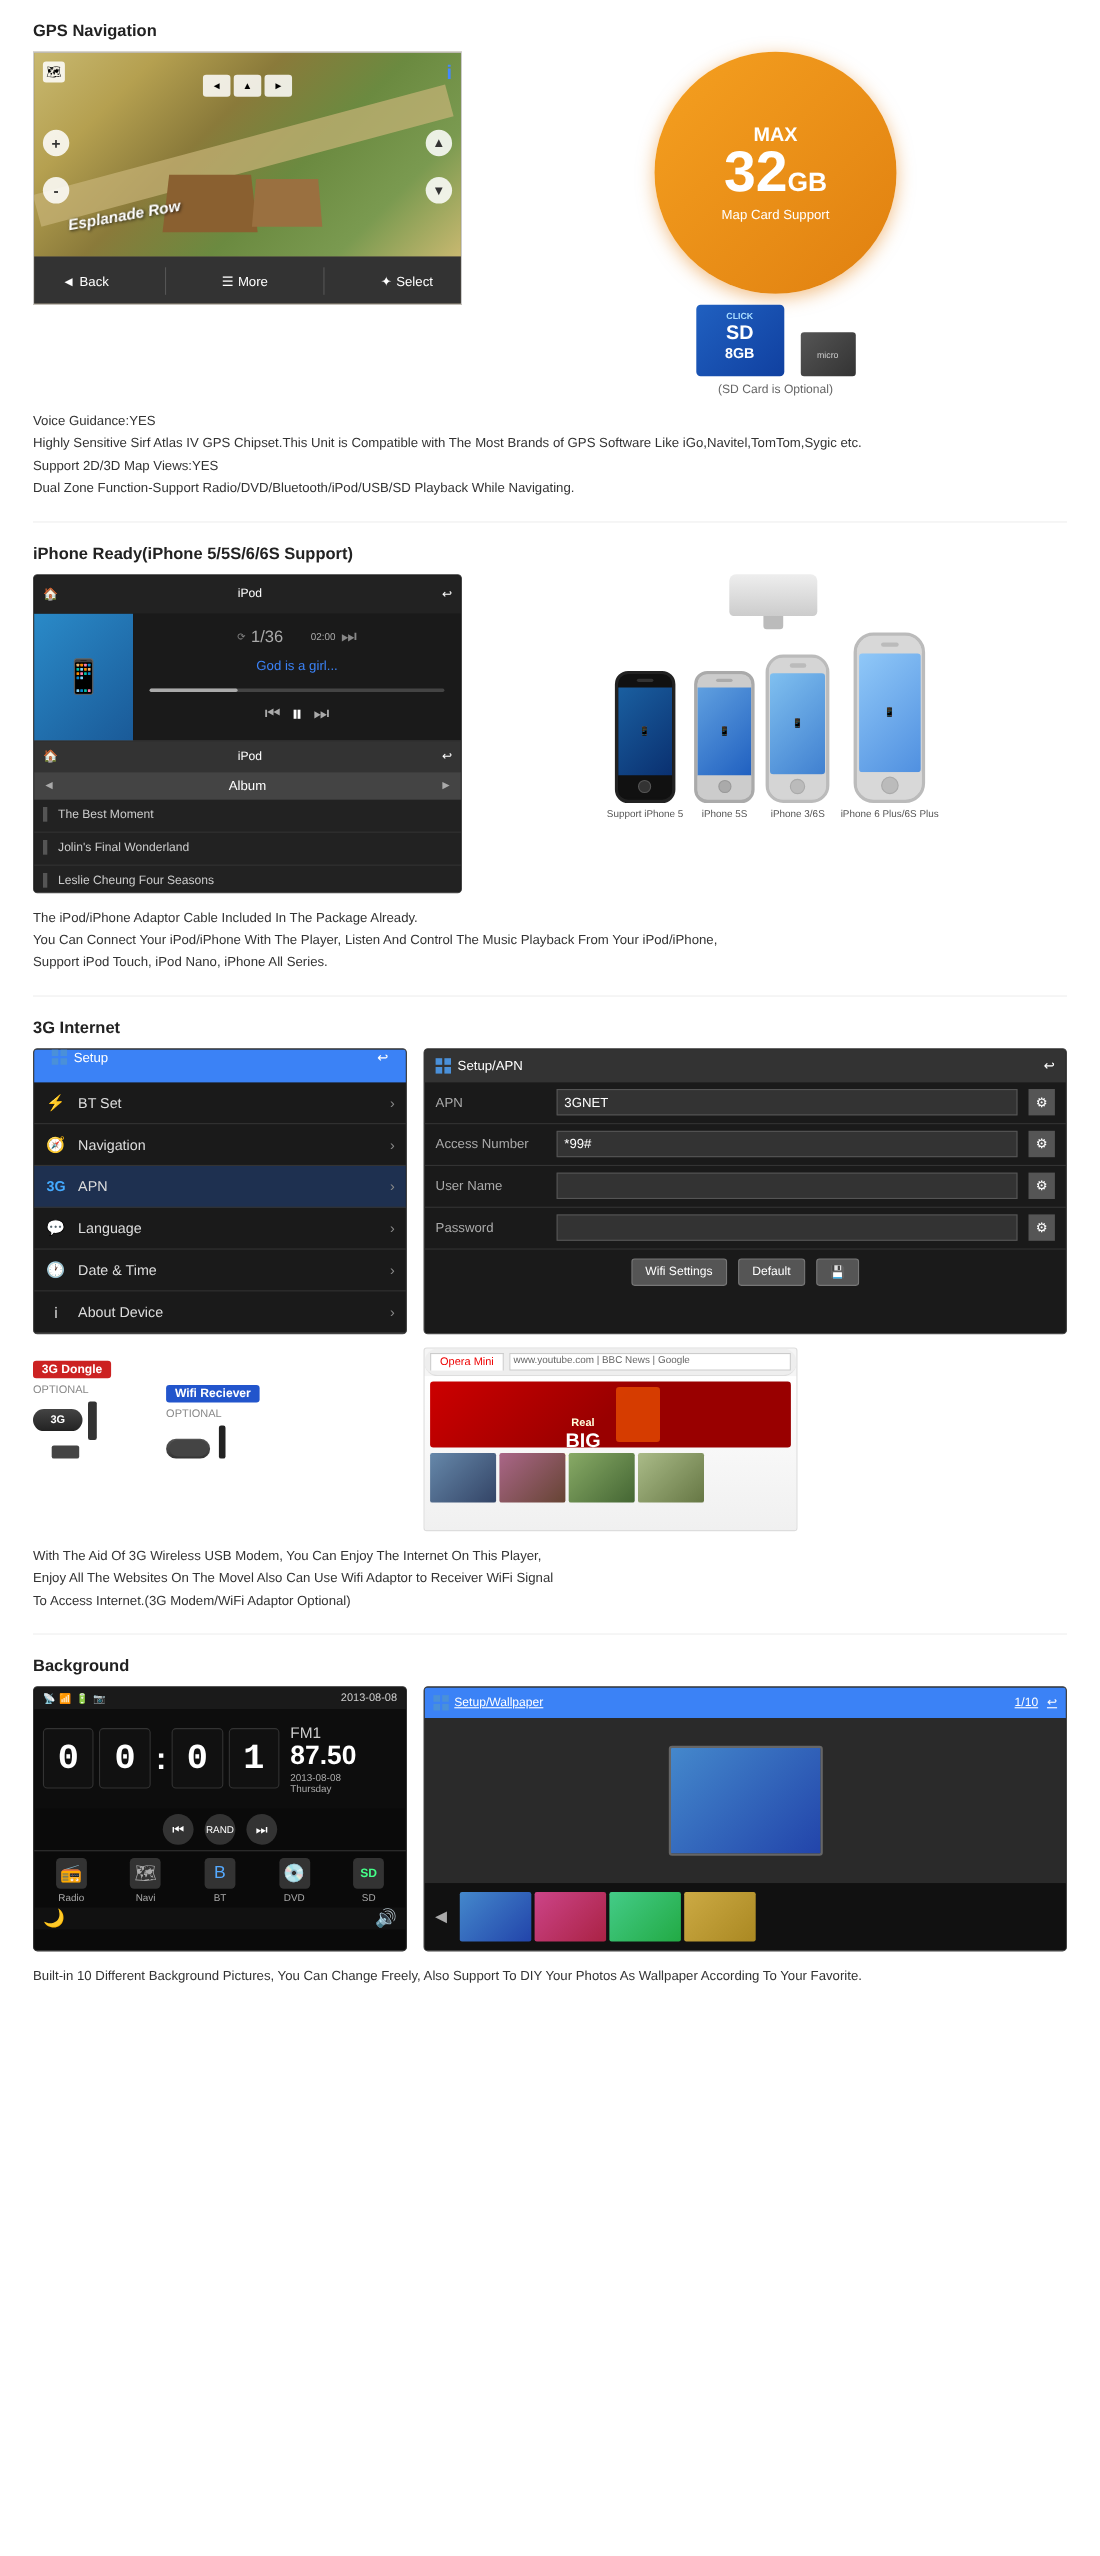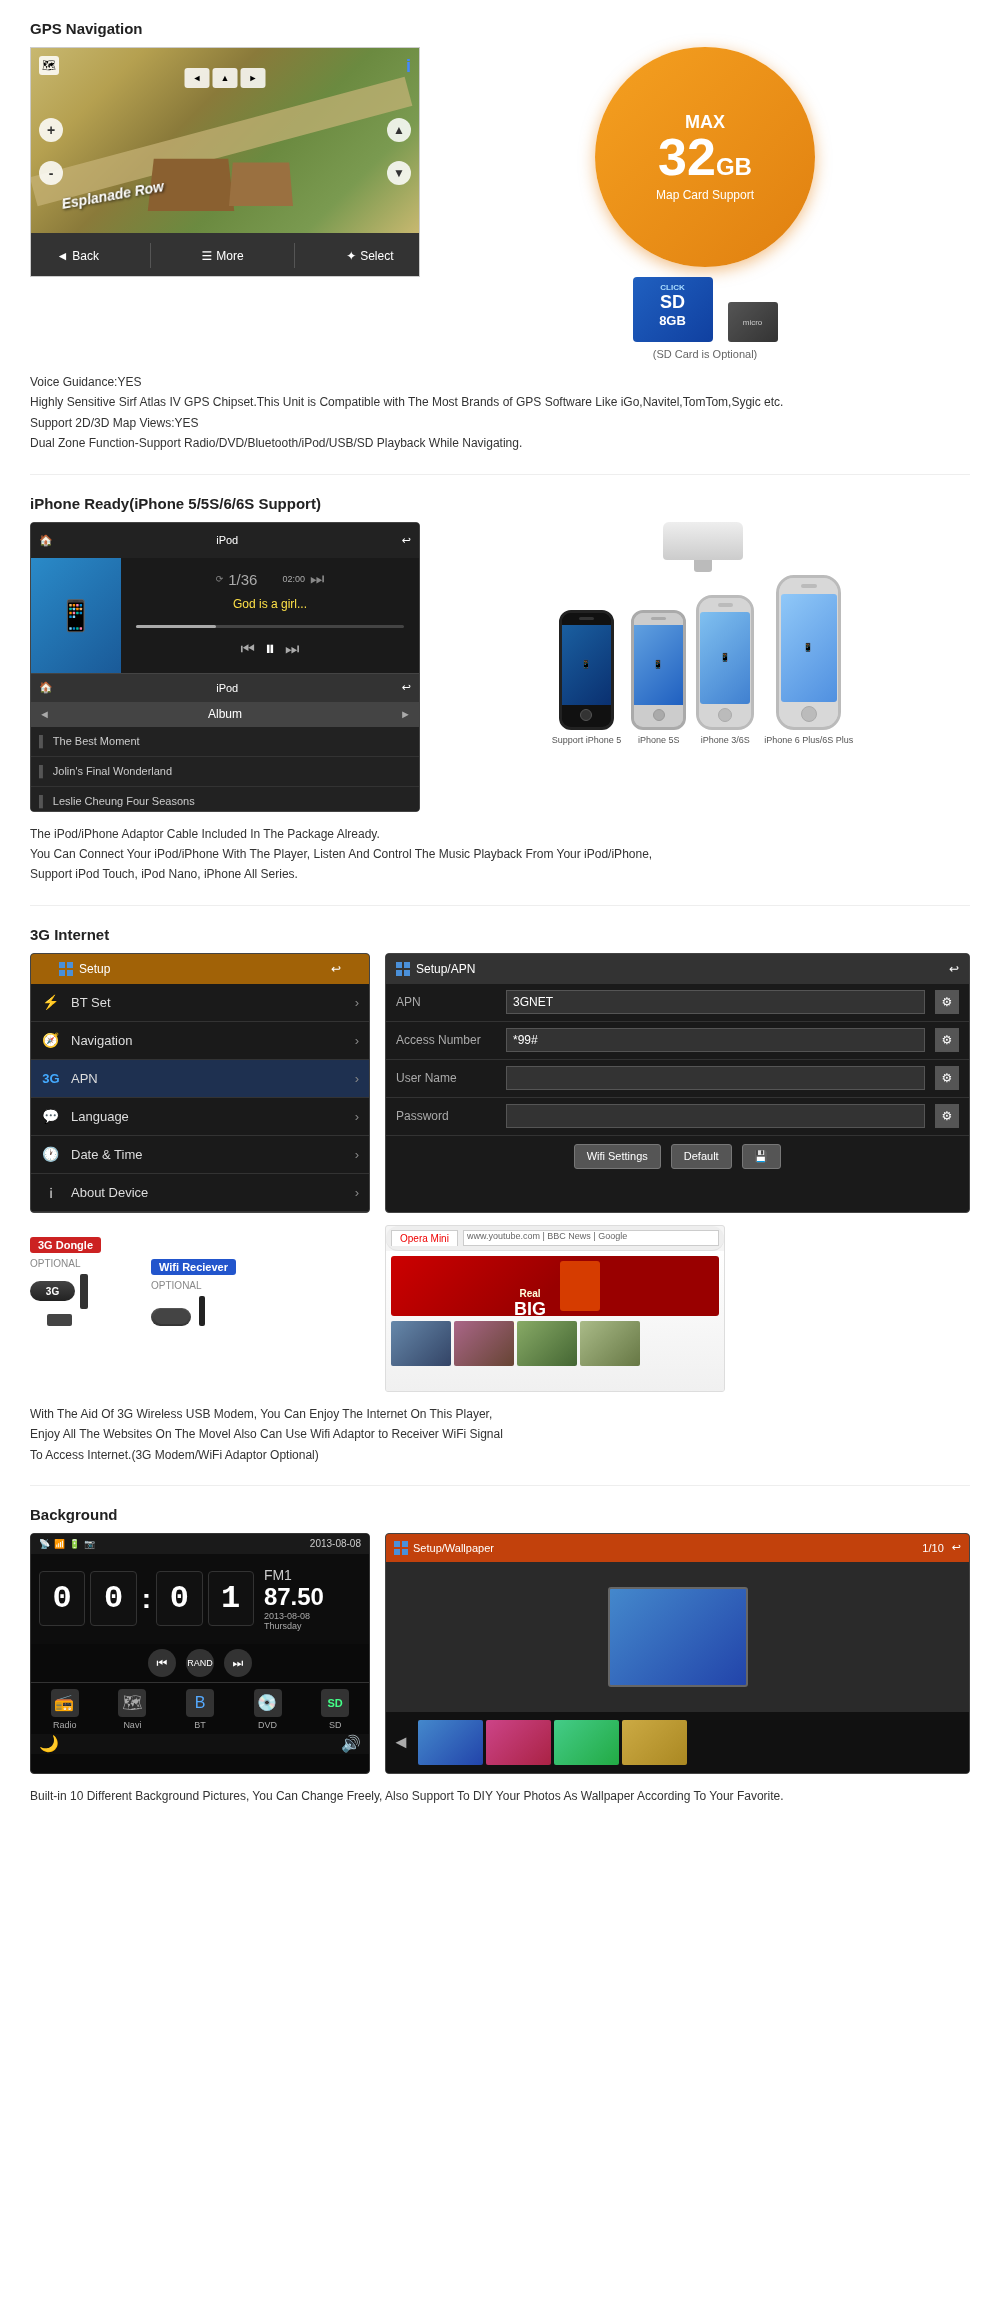--- a/index.html
+++ b/index.html
@@ -387,26 +387,26 @@
     .setup-screen {
       width: 340px;
       background: #1a1a1a;
       border: 1px solid #444;
       border-radius: 4px;
       overflow: hidden;
       flex-shrink: 0;
     }
 
     .setup-header {
-      background: #a16207;
+      background: #3b82f6;
       height: 30px;
       display: flex;
-      align-items: center;
+      align-items: flex-start;
       justify-content: space-between;
-      padding: 0 28px;
+      padding: 0 16px;
       color: #fff;
       font-size: 12px;
     }
 
     .setup-grid-icon {
       display: grid;
       grid-template-columns: 1fr 1fr;
       gap: 2px;
       width: 14px;
       height: 14px;
@@ -816,28 +816,29 @@
 
     .wallpaper-panel {
       flex: 1;
       background: #1a1a1a;
       border: 1px solid #444;
       border-radius: 4px;
       overflow: hidden;
     }
 
     .wp-header {
-      background: #c2410c;
+      background: #3b82f6;
       height: 28px;
       display: flex;
       align-items: center;
       justify-content: space-between;
       padding: 0 8px;
       color: #fff;
       font-size: 11px;
+      text-decoration: underline;
     }
 
     .wp-setup-label {
       display: flex;
       align-items: center;
       gap: 5px;
     }
 
     .wp-main-area {
       background: #2a2a2a;
@@ -984,21 +985,21 @@
           <div class="ipod-album-art">
             <span style="font-size:30px;">📱</span>
           </div>
           <div class="ipod-controls">
             <div style="display:flex;align-items:center;gap:5px;margin-bottom:3px;">
               <span style="color:#888;font-size:9px;">⟳</span>
               <span style="color:#aaa;font-size:15px;">1/36</span>
               <span style="color:#aaa;font-size:9px;margin-left:20px;">02:00</span>
               <span style="color:#888;font-size:16px;">⏭</span>
             </div>
-            <div class="ipod-track-info" style="color:#fde047;font-size:12px;margin-bottom:5px;">God is a girl...</div>
+            <div class="ipod-track-info" style="color:#3b82f6;font-size:12px;margin-bottom:5px;">God is a girl...</div>
 
             <div style="width:90%;height:3px;background:#444;border-radius:2px;margin:3px auto;">
               <div style="width:30%;height:100%;background:#aaa;border-radius:2px;"></div>
             </div>
             <div class="ipod-playback-btns">
               <span class="ipod-btn">⏮</span>
               <span class="ipod-btn play">⏸</span>
               <span class="ipod-btn">⏭</span>
             </div>
           </div>

